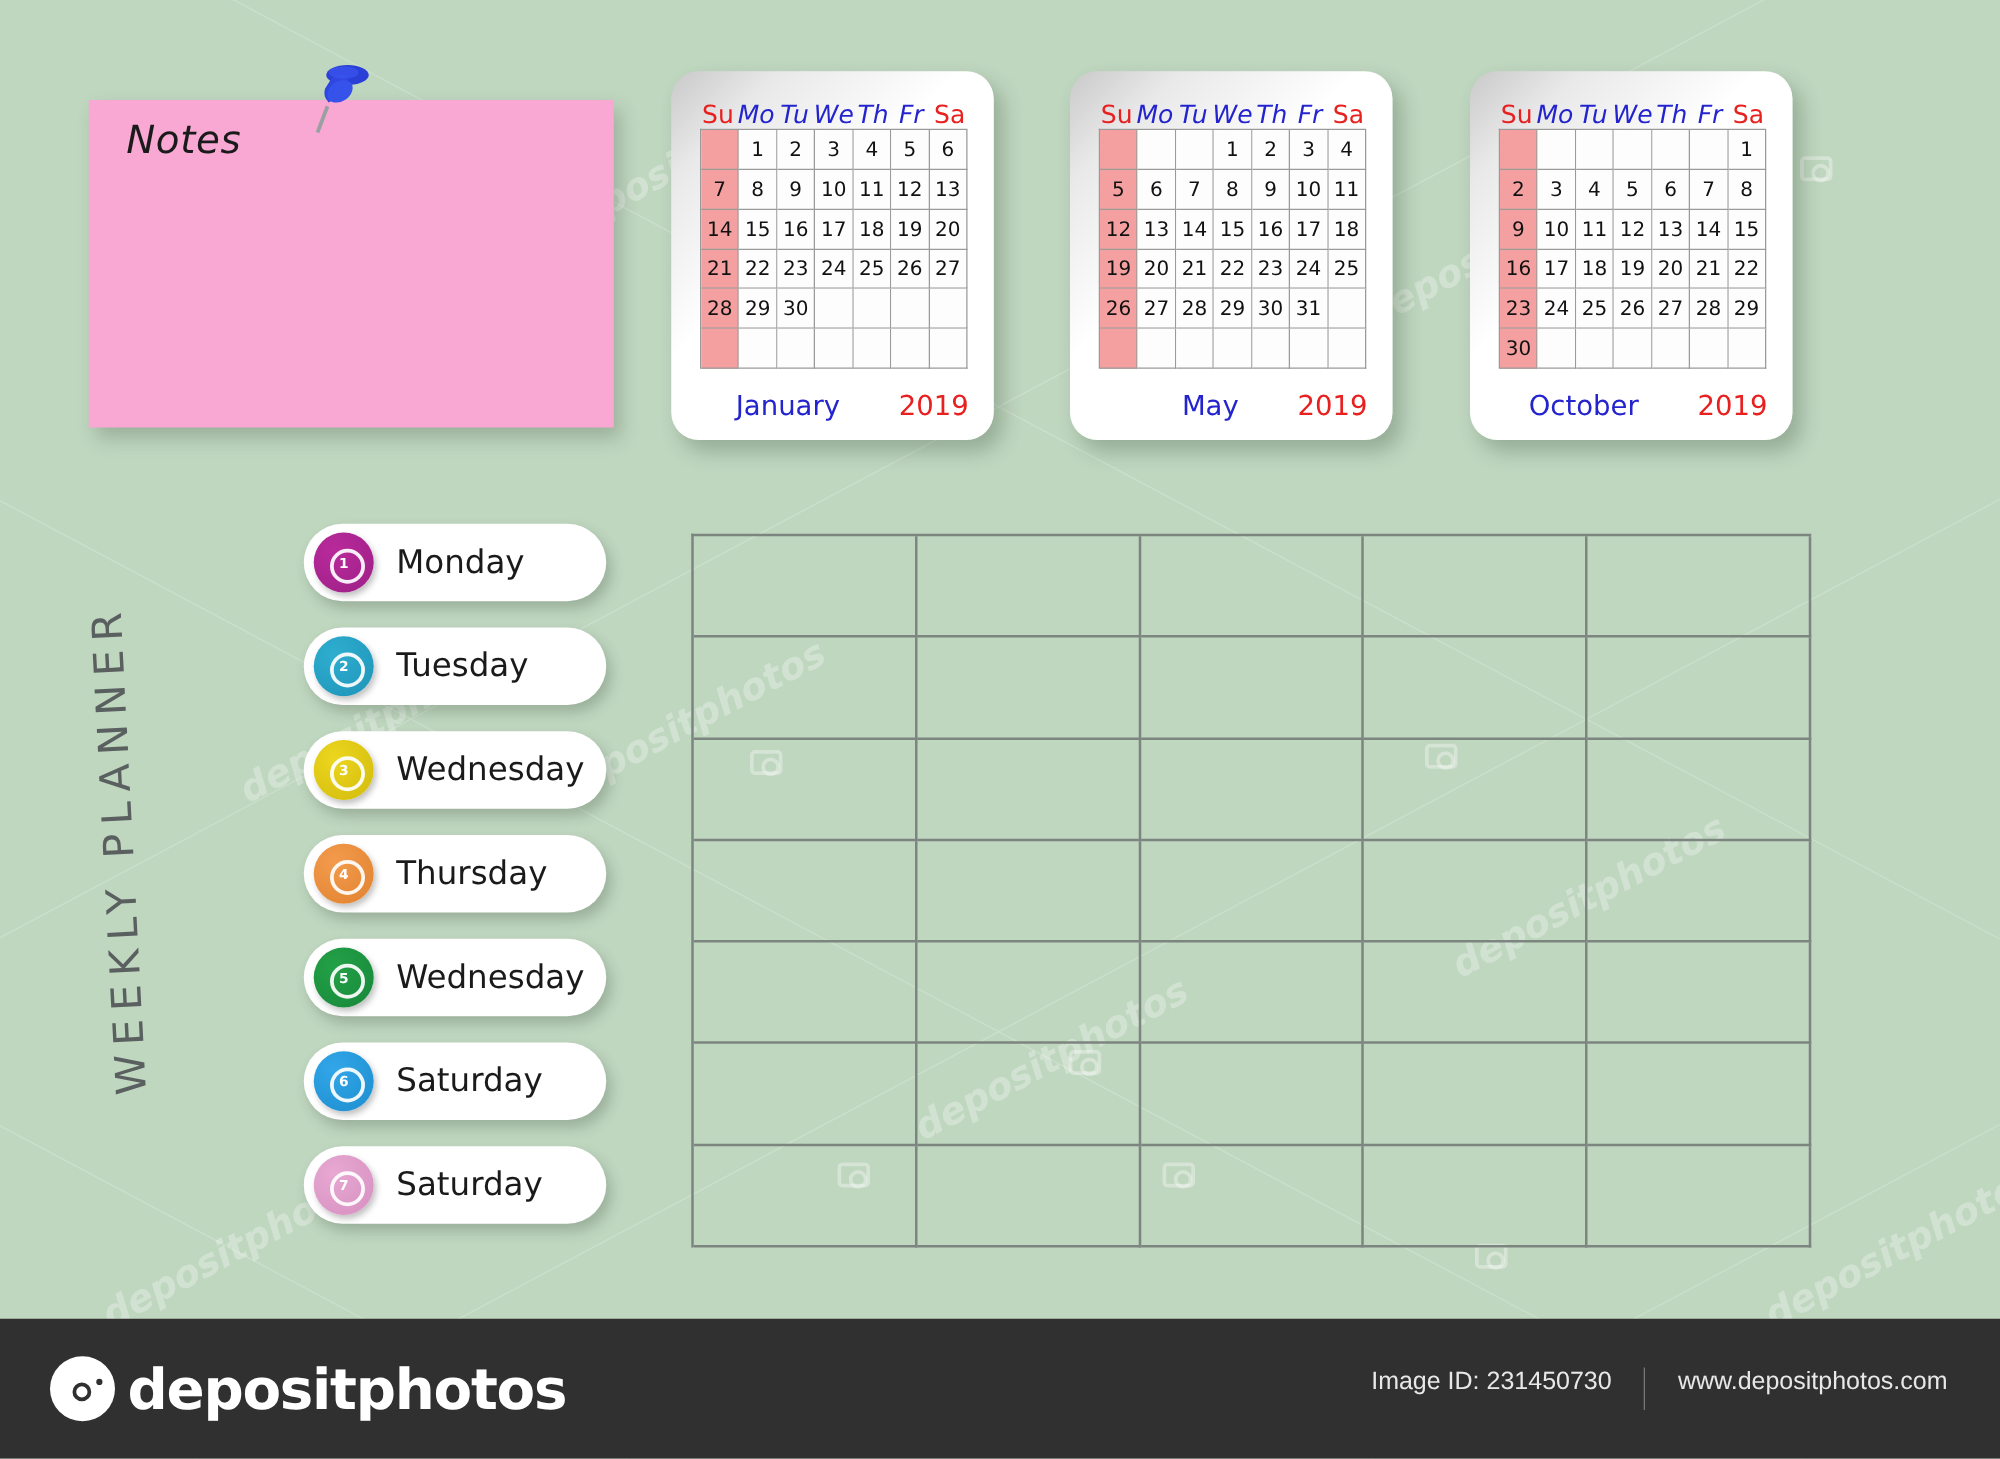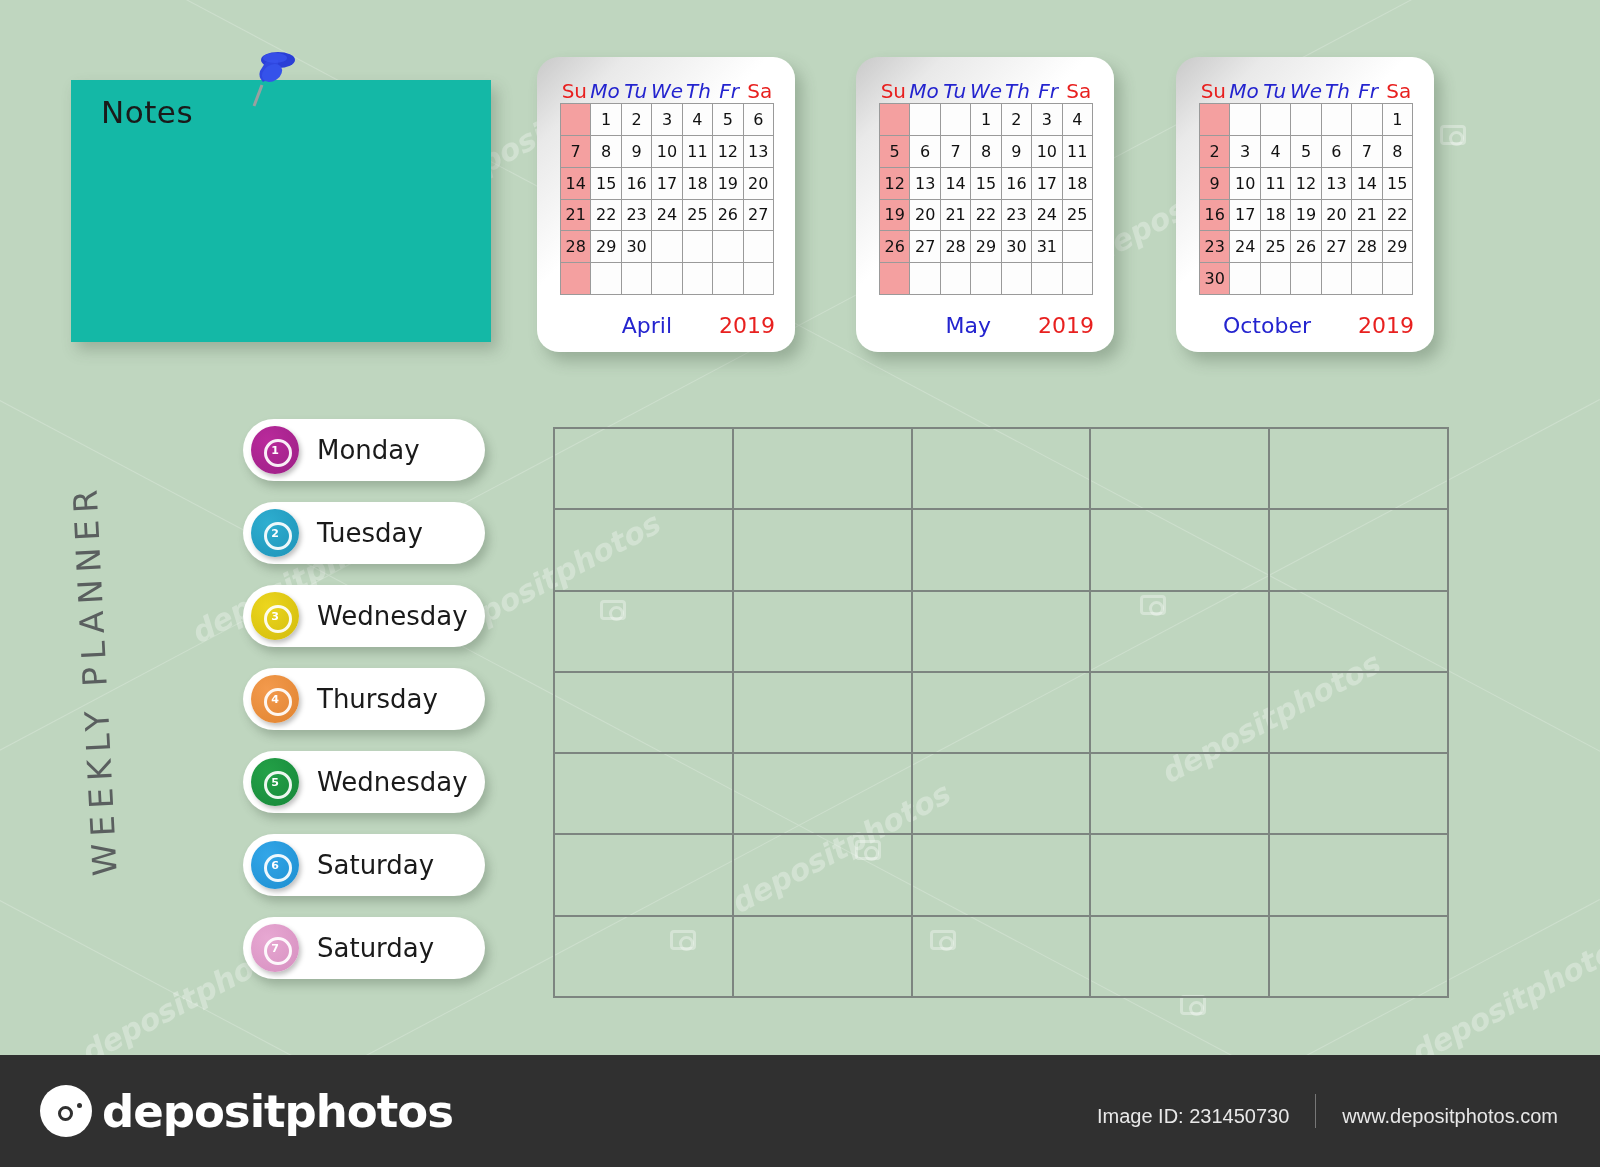--- a/index.html
+++ b/index.html
@@ -34,22 +34,23 @@
   }
   .wm-cam:after{
     content:""; position:absolute; left:50%; top:50%;
     width:9px; height:9px; margin:-4.5px 0 0 -4.5px;
     border:3px solid rgba(255,255,255,.35); border-radius:50%;
   }
 
   
   #notes-card{
     position:absolute; left:71px; top:80px; width:420px; height:262px;
-    background:#14b8a6;
+    background:#f9a8d4;
     box-shadow: 6px 8px 14px rgba(60,80,60,.28);
+    font-style: italic;
   }
   #notes-title{
     position:absolute; left:30px; top:14px;
     font-family:"DejaVu Sans", sans-serif;
     font-size:31px; color:#1a1a1a; letter-spacing:.5px;
   }
   #pushpin{
     position:absolute; left:245px; top:47px;
     width:52px; height:62px;
   }
@@ -185,21 +186,21 @@
   #dp-cam .flash{
     position:absolute; right:10px; top:18px; width:5px; height:5px;
     background:#303030; border-radius:50%;
   }
   #dp-word{
     color:#ffffff; font-family:"DejaVu Sans", sans-serif;
     font-size:45px; font-weight:bold; margin-left:10px; letter-spacing:-1px;
   }
   #footer-right{
     margin-left:auto; margin-right:42px;
-    display:flex; align-items:flex-end; gap:26px;
+    display:flex; align-items:flex-start; gap:26px;
     color:#e8e8e8; font-family:"Liberation Sans", sans-serif; font-size:20px;
   }
   #footer-sep{ width:1px; height:34px; background:#777; }
 </style>
 </head>
 <body>
 
 <div id="page">
 
   <div class="wm-lines" id="wmlines">
@@ -292,21 +293,21 @@
         <div></div>
         <div class="sun"></div>
         <div></div>
         <div></div>
         <div></div>
         <div></div>
         <div></div>
         <div></div>
       </div>
     <div class="mc-label">
-      <span class="mname">April</span>
+      <span class="mname">January</span>
       <span class="myear">2019</span>
     </div>
   </div>
 
   <div class="month-card mc2">
     <div class="mc-head">
         <span class="dow-red">Su</span>
         <span class="dow-blue">Mo</span>
         <span class="dow-blue">Tu</span>
         <span class="dow-blue">We</span>

